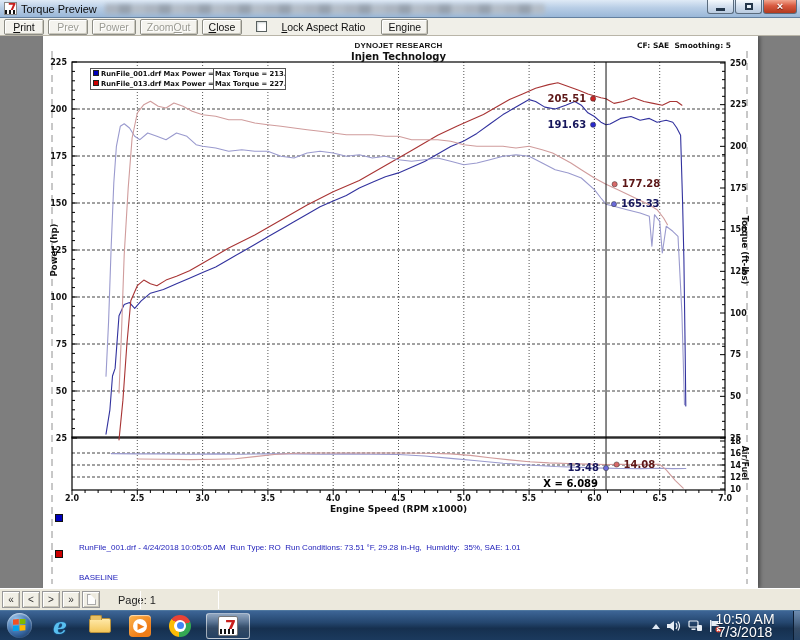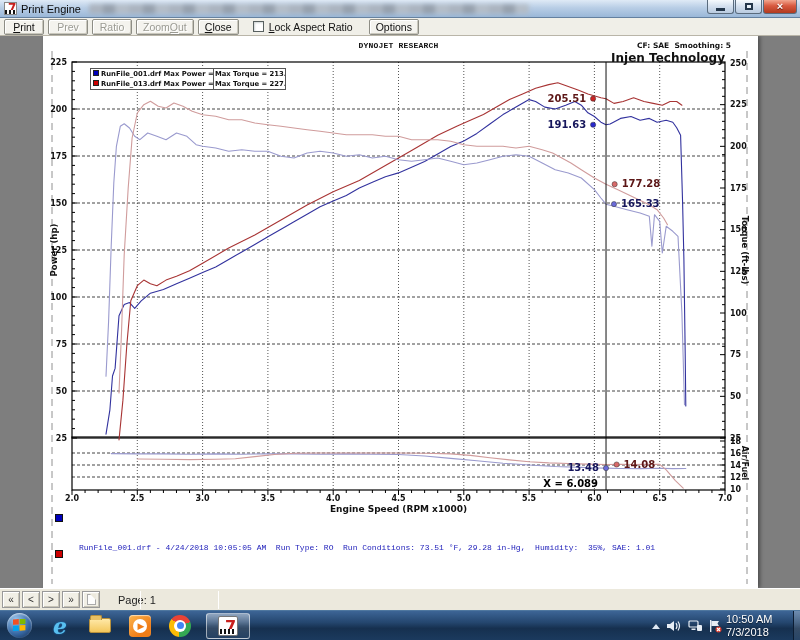--- a/index.html
+++ b/index.html
@@ -28,43 +28,43 @@
   .glyph-close{color:#fff;font-weight:bold;font-size:11px;line-height:11px;text-shadow:0 1px 1px #60150a;}
   
   .toolbar{position:absolute;left:0;top:18px;width:800px;height:18px;background:#f0efe8;
     border-bottom:1px solid #b9b5a8;display:flex;align-items:center;font-size:10.5px;}
   .tbtn{height:16px;margin-left:4px;padding:0 6px;min-width:40px;background:#f4f3ee;
     border:1px solid #8d8d85;border-radius:2px;box-shadow:inset 1px 1px 0 #fff, inset -1px -1px 0 #c9c7bc;
     display:flex;align-items:center;justify-content:center;color:#111;white-space:nowrap;}
   .tbtn.disabled{color:#9b9b93;text-shadow:1px 1px 0 #fff;text-align:center;}
   .chk-wrap{display:flex;align-items:center;margin-left:14px;}
   .checkbox{width:11px;height:11px;background:#fff;border:1px solid #58605f;box-shadow:inset 1px 1px 2px #cfd4d4;}
-  .chk-label{margin-left:5px;color:#111;white-space:nowrap;}
+  .chk-label{margin-left:14px;color:#111;white-space:nowrap;}
   .tbtn.options{margin-left:16px;}
   
   .preview{position:absolute;left:0;top:36px;width:800px;height:552px;background:#7e7e7e;overflow:hidden;}
   .page{position:absolute;left:43px;top:0;width:715px;height:552px;background:#fff;box-shadow:2px 0 4px rgba(0,0,0,.4);}
   .page svg{position:absolute;left:0;top:0;}
   .hdr-company{position:absolute;left:29px;top:5px;width:653px;text-align:center;
-    font-family:Liberation Mono, monospace;font-weight:bold;font-size:8px;color:#111;letter-spacing:.2px;}
-  .hdr-dealer{position:absolute;left:29px;top:15px;width:653px;text-align:right;
-    font-family:"DejaVu Sans",sans-serif;font-weight:bold;font-size:12px;color:#111;}
+    font-family:Liberation Sans, sans-serif;font-weight:bold;font-size:8px;color:#111;letter-spacing:.2px;}
+  .hdr-dealer{position:absolute;left:29px;top:15px;width:653px;text-align:center;
+    font-family:"DejaVu Sans",sans-serif;font-weight:bold;font-size:10px;color:#111;}
   .hdr-right{position:absolute;right:27px;top:5px;font-family:"DejaVu Sans",sans-serif;
     font-weight:bold;font-size:7.5px;color:#111;white-space:pre;}
   .legend{position:absolute;left:47px;top:32px;width:196px;height:22px;background:#fff;
     border:1px solid #555;font-family:"DejaVu Sans",sans-serif;font-size:6.8px;font-weight:bold;color:#111;}
   .legend::after{content:"";position:absolute;left:122px;top:0;bottom:0;border-left:1px solid #555;}
   .lrow{display:grid;grid-template-columns:122px auto;height:10px;align-items:center;}
   .lcell{display:flex;overflow:hidden;white-space:nowrap;padding-left:2px;}
   .sq{width:6px;height:6px;border:1px solid #222;margin-right:2px;flex:0 0 auto;}
   .sq-blue{background:#0000bb;}
   .sq-red{background:#cc0000;}
   .run{position:absolute;left:12px;font-size:8px;line-height:10px;white-space:pre;}
   .run .ric{position:absolute;left:0;top:1px;width:8px;height:8px;border:1px solid #111;}
-  .run .rtxt{margin-left:24px;font-family:Liberation Mono, monospace;}
+  .run .rtxt{margin-left:24px;}
   .run-blue{color:#2222bb;}
   .run-red{color:#bb2222;}
   .run-blue .ric{background:#0000bb;}
   .run-red .ric{background:#cc0000;}
   
   .statusbar{position:absolute;left:0;top:588px;width:800px;height:22px;background:#ece9dd;
     border-top:1px solid #fff;display:flex;align-items:center;font-size:11px;color:#222;}
   .sbtn{width:18px;height:17px;margin-left:2px;background:#f1efe6;border:1px solid #999;
     box-shadow:inset 1px 1px 0 #fff, inset -1px -1px 0 #c6c3b6;display:flex;align-items:center;justify-content:center;
     font-size:10px;color:#333;}
@@ -96,62 +96,62 @@
   .task-active{margin-left:14px;width:44px;height:26px;border-radius:3px;
     background:linear-gradient(rgba(255,255,255,.45),rgba(255,255,255,.15) 50%,rgba(255,255,255,.05));
     border:1px solid rgba(255,255,255,.55);display:flex;align-items:center;justify-content:center;}
   .wp-ic{width:20px;height:20px;background:#fff;border:1px solid #777;position:relative;border-radius:2px;}
   .wp-ic .seven{position:absolute;left:6px;top:0px;color:#c9201d;font-weight:bold;font-size:16px;font-family:"DejaVu Sans",sans-serif;}
   .wp-ic .checker{position:absolute;left:1px;bottom:1px;width:16px;height:5px;
     background:repeating-linear-gradient(90deg,#111 0 2px,#fff 2px 4px);}
   .tray{position:absolute;right:78px;top:0;height:30px;display:flex;align-items:center;}
   .tray-ic{margin-left:7px;display:flex;align-items:center;justify-content:center;}
   .chevron{width:0;height:0;border-left:4px solid transparent;border-right:4px solid transparent;border-bottom:5px solid #dfe8f2;}
-  .clock{position:absolute;right:12px;top:2px;width:62px;color:#fff;font-size:11px;line-height:13px;
+  .clock{position:absolute;right:24px;top:2px;width:62px;text-align:center;color:#fff;font-size:14px;line-height:13px;
     text-shadow:0 1px 1px #0a1a2e;}
   .show-desktop{position:absolute;right:0;top:0;width:7px;height:30px;border-left:1px solid #0c1d33;
     background:linear-gradient(rgba(255,255,255,.25),rgba(255,255,255,.05));}
 </style>
 </head>
 <body>
 
 <div class="screen">
   <div class="app-window">
 
     <div class="titlebar">
       <div class="app-icon">
         <span class="seven">7</span>
         <span class="checker"></span>
       </div>
-      <span class="title-text">Print Engine</span>
+      <span class="title-text">Torque Preview</span>
       <div class="title-blur"></div>
       <div class="win-controls">
         <div class="wbtn minmax">
             <div class="glyph-min"></div>
           </div>
         <div class="wbtn minmax">
             <div class="glyph-restore"></div>
           </div>
         <div class="wbtn close">
             <span class="glyph-close">×</span>
           </div>
       </div>
     </div>
 
     <div class="toolbar">
       <div class="tbtn"><u>P</u>rint</div>
       <div class="tbtn disabled">Prev</div>
-      <div class="tbtn disabled">Ratio</div>
+      <div class="tbtn disabled">Power</div>
       <div class="tbtn disabled">Zoom <u>O</u>ut</div>
       <div class="tbtn"><u>C</u>lose</div>
       <div class="chk-wrap">
         <div class="checkbox"></div>
         <span class="chk-label"><u>L</u>ock Aspect Ratio</span>
       </div>
-      <div class="tbtn options">Options</div>
+      <div class="tbtn options">Engine</div>
     </div>
 
     <div class="preview">
       <div class="page">
         <svg id="chart-svg" width="715" height="552" viewBox="0 0 715 552">
             <line x1="9" y1="15" x2="9" y2="548" stroke="#909090" stroke-width="1" stroke-dasharray="7,5"></line>
             <line x1="704" y1="15" x2="704" y2="548" stroke="#909090" stroke-width="1" stroke-dasharray="7,5"></line>
             <line x1="94.3" y1="26" x2="94.3" y2="402" stroke="#555" stroke-width="1" stroke-dasharray="1,2"></line>
             <line x1="94.3" y1="401" x2="94.3" y2="454" stroke="#555" stroke-width="1" stroke-dasharray="1,2"></line>
             <line x1="159.6" y1="26" x2="159.6" y2="402" stroke="#555" stroke-width="1" stroke-dasharray="1,2"></line>
@@ -415,20 +415,21 @@
               </div>
             <div class="lcell">
                 <span>Max Torque = 227.23</span>
               </div>
           </div>
         </div>
 
         <div class="run run-blue" style="top:477px;">
           <div class="ric"></div>
           <div class="rtxt">RunFile_001.drf - 4/24/2018 10:05:05 AM  Run Type: RO  Run Conditions: 73.51 °F, 29.28 in-Hg,  Humidity:  35%, SAE: 1.01</div>
+          <div class="rtxt">BASELINE</div>
           
         </div>
         <div class="run run-red" style="top:513px;">
           <div class="ric"></div>
           
           
         </div>
       </div>
     </div>
 

